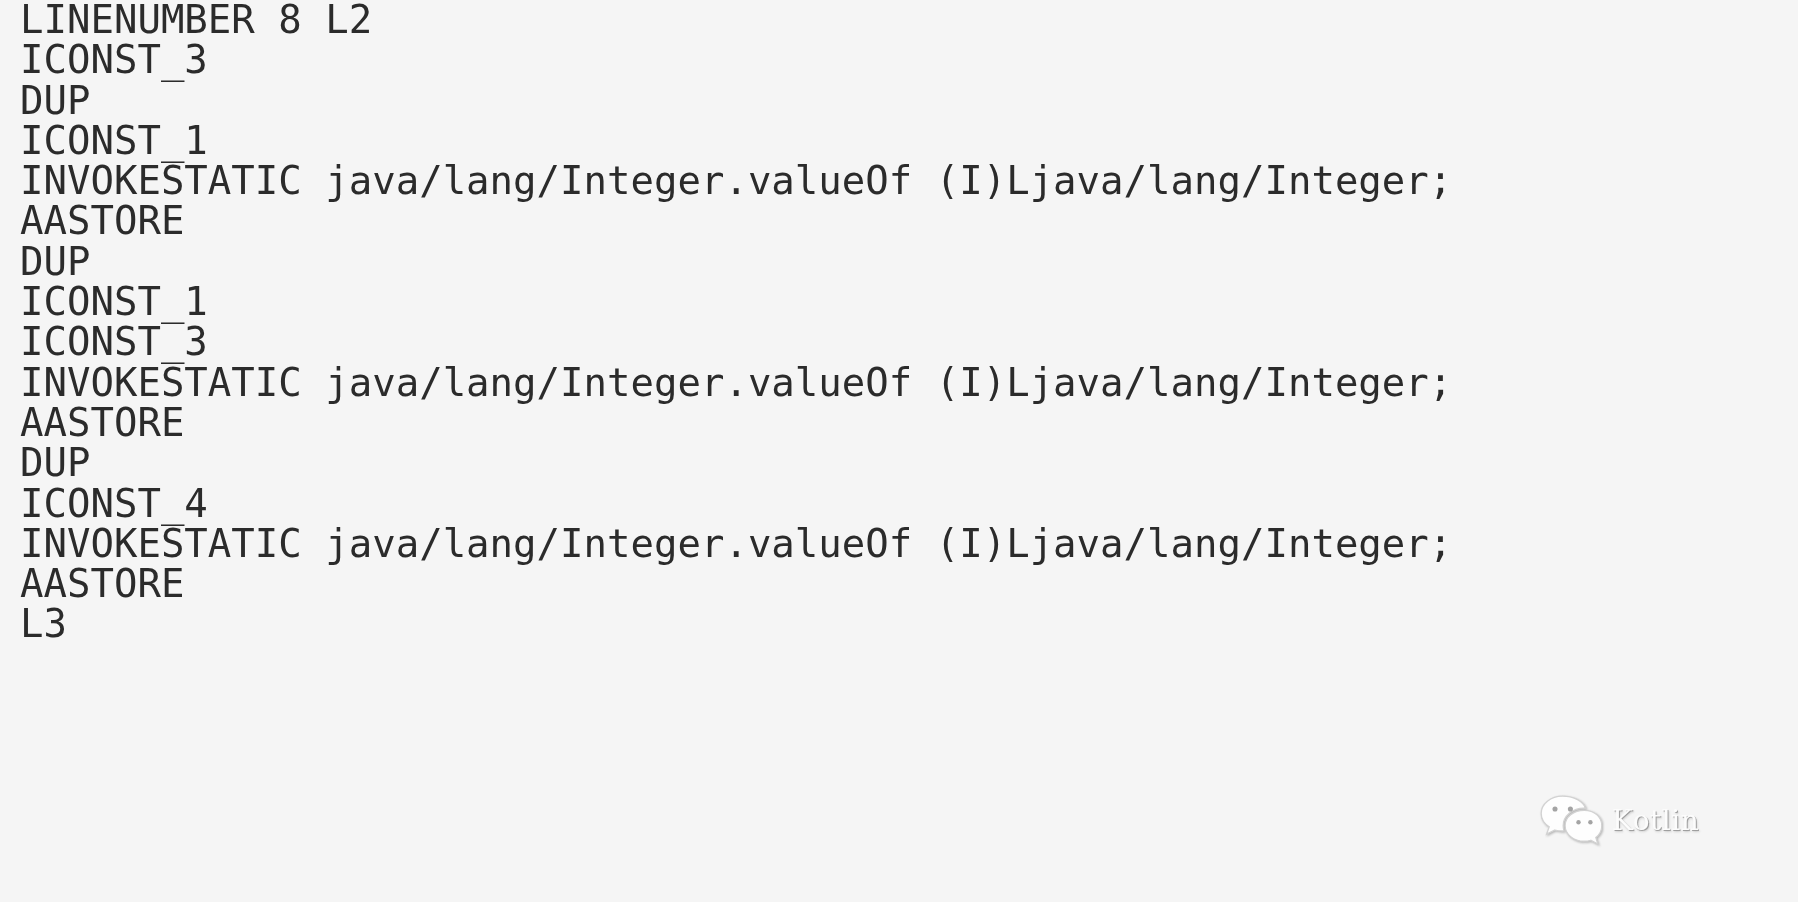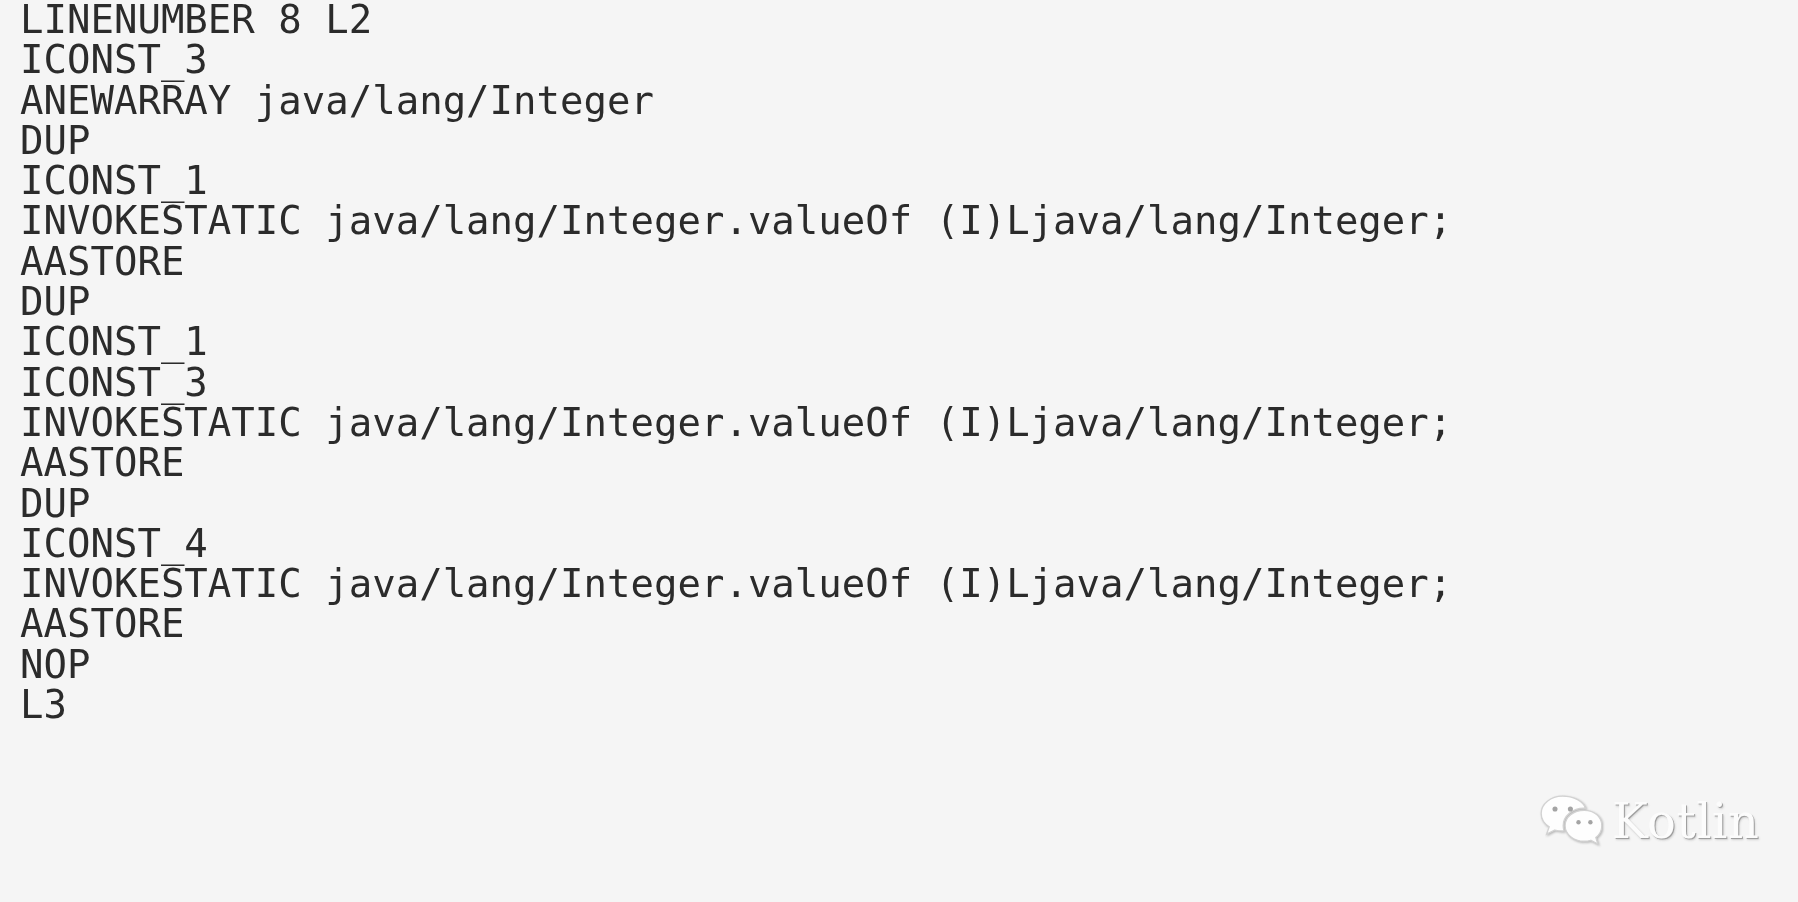--- a/index.html
+++ b/index.html
@@ -62,54 +62,52 @@
   #wechat-icon {
     width: 62px;
     height: 54px;
     flex: 0 0 auto;
     display: block;
     filter: drop-shadow(1px 1px 1.2px rgba(150,150,150,0.75));
   }
 
   #watermark-label {
     font-family: "DejaVu Serif", serif;
-    font-size: 48px;
+    font-size: 28px;
     font-weight: 400;
     line-height: 1;
     color: #fdfdfd;
     text-shadow:
        1px 1px 0.6px rgba(140,140,140,0.85),
        1.6px 1.6px 2px rgba(165,165,165,0.55);
     white-space: nowrap;
     letter-spacing: 0.5px;
   }
 </style>
 </head>
 <body>
 
 <div id="page">
 
   <div id="bytecode-listing">
     <div class="code-line">LINENUMBER 8 L2</div>
     <div class="code-line">ICONST_3</div>
-    <div class="code-line">ANEWARRAY java/lang/Integer</div>
     <div class="code-line">DUP</div>
     <div class="code-line">ICONST_1</div>
     <div class="code-line">INVOKESTATIC java/lang/Integer.valueOf (I)Ljava/lang/Integer;</div>
     <div class="code-line">AASTORE</div>
     <div class="code-line">DUP</div>
     <div class="code-line">ICONST_1</div>
     <div class="code-line">ICONST_3</div>
     <div class="code-line">INVOKESTATIC java/lang/Integer.valueOf (I)Ljava/lang/Integer;</div>
     <div class="code-line">AASTORE</div>
     <div class="code-line">DUP</div>
     <div class="code-line">ICONST_4</div>
     <div class="code-line">INVOKESTATIC java/lang/Integer.valueOf (I)Ljava/lang/Integer;</div>
     <div class="code-line">AASTORE</div>
-    <div class="code-line">NOP</div>
     <div class="code-line">L3</div>
   </div>
 
   <div id="watermark">
     <svg id="wechat-icon" viewBox="0 0 62 54" xmlns="http://www.w3.org/2000/svg">
 
       <path d="M22.5 2.2 C10.6 2.2 1.2 10.0 1.2 19.4 C1.2 24.8 4.3 29.6 9.2 32.7
                L6.6 40.2 L14.9 36.0 C17.3 36.7 19.9 37.0 22.5 37.0
                C23.0 37.0 23.5 37.0 24.0 36.9 C23.5 35.2 23.2 33.5 23.2 31.7
                C23.2 22.0 32.5 14.2 44.0 14.2 C44.5 14.2 45.0 14.2 45.5 14.3

